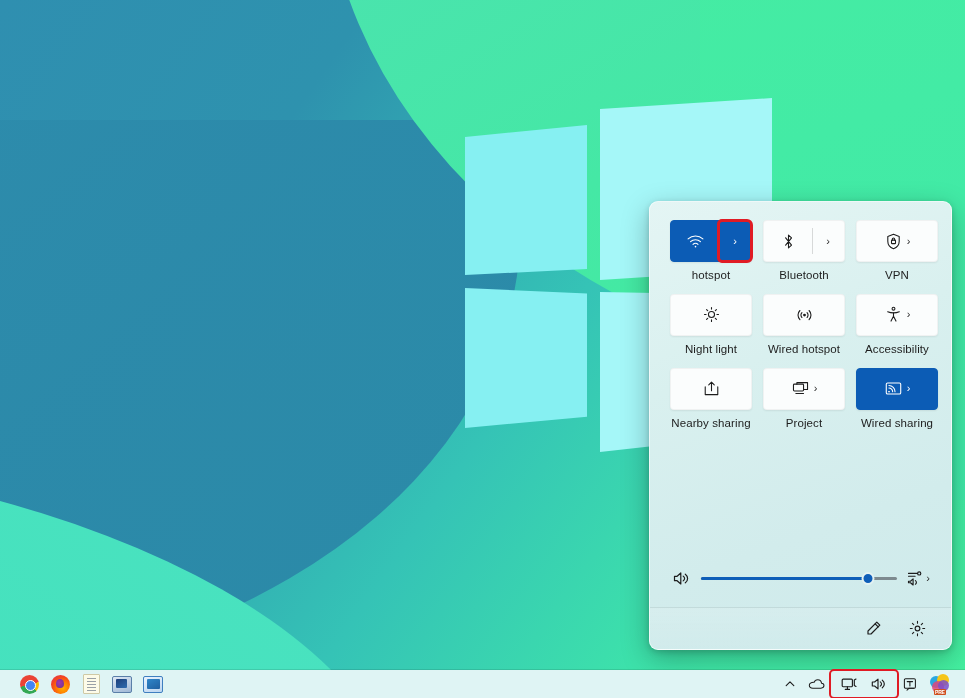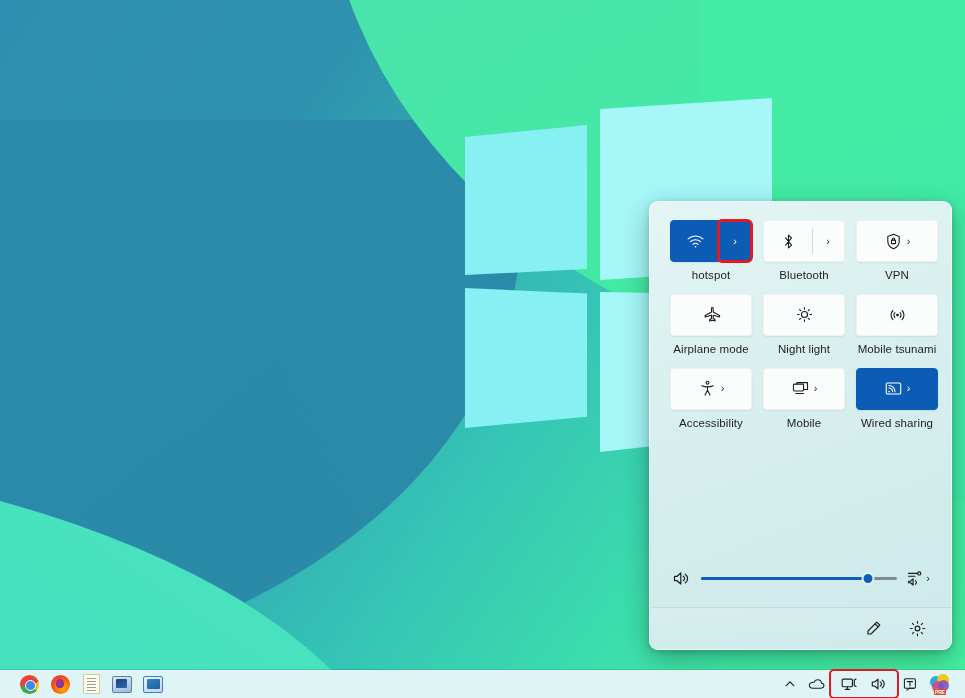--- a/index.html
+++ b/index.html
@@ -242,74 +242,75 @@
               </svg>
             </span>
             <span class="chev">›</span>
           </div>
           <div class="tile-label">VPN</div>
         </div>
         <div class="tile-cell">
           <div class="tile off" style="color: rgb(29, 29, 29);">
             <span class="ic">
               <svg width="19" height="19" viewBox="0 0 20 20" fill="none" stroke="currentColor" stroke-width="1.15" stroke-linecap="round" stroke-linejoin="round">
-                <path d="M10.9 2.6c-.5 0-.9.4-.9.9v3.9L3.3 11v1.6l6.7-1.9v3.5l-2 1.4v1.3l2.9-.8 2.9.8v-1.3l-2-1.4v-3.5l6.7 1.9V11l-6.7-3.6V3.5c0-.5-.4-.9-.9-.9z"></path>
-              </svg>
-            </span>
-          </div>
-          <div class="tile-label">Airplane mode</div>
-        </div>
-        <div class="tile-cell">
-          <div class="tile off" style="color: rgb(29, 29, 29);">
-            <span class="ic">
-              <svg width="19" height="19" viewBox="0 0 20 20" fill="none" stroke="currentColor" stroke-width="1.15" stroke-linecap="round" stroke-linejoin="round">
                 <circle cx="10" cy="10" r="3.2"></circle>
                 <path d="M10 2.6v1.7M10 15.7v1.7M2.6 10h1.7M15.7 10h1.7M4.8 4.8l1.2 1.2M14 14l1.2 1.2M15.2 4.8L14 6M6 14l-1.2 1.2"></path>
               </svg>
             </span>
           </div>
           <div class="tile-label">Night light</div>
         </div>
         <div class="tile-cell">
           <div class="tile off" style="color: rgb(29, 29, 29);">
             <span class="ic">
               <svg width="19" height="19" viewBox="0 0 20 20" fill="none" stroke="currentColor" stroke-width="1.15" stroke-linecap="round" stroke-linejoin="round">
                 <circle cx="10" cy="10.6" r="1.5" fill="currentColor" stroke="none"></circle>
                 <path d="M7.3 8.1a3.6 3.6 0 000 5.1M12.7 8.1a3.6 3.6 0 010 5.1"></path>
                 <path d="M5.2 5.8a6.7 6.7 0 000 9.6M14.8 5.8a6.7 6.7 0 010 9.6"></path>
               </svg>
             </span>
           </div>
-          <div class="tile-label">Mobile tsunami</div>
+          <div class="tile-label">Wired hotspot</div>
         </div>
         <div class="tile-cell">
           <div class="tile off" style="color: rgb(29, 29, 29);">
             <span class="ic">
               <svg width="19" height="19" viewBox="0 0 20 20" fill="none" stroke="currentColor" stroke-width="1.15" stroke-linecap="round" stroke-linejoin="round">
                 <circle cx="10" cy="3.9" r="1.5"></circle>
                 <path d="M3.9 7.1c2 .8 4 1.2 6.1 1.2s4.1-.4 6.1-1.2"></path>
                 <path d="M10 8.3v3.5M10 11.8l-2.6 5.1M10 11.8l2.6 5.1"></path>
               </svg>
             </span>
             <span class="chev">›</span>
           </div>
           <div class="tile-label">Accessibility</div>
         </div>
         <div class="tile-cell">
           <div class="tile off" style="color: rgb(29, 29, 29);">
             <span class="ic">
               <svg width="19" height="19" viewBox="0 0 20 20" fill="none" stroke="currentColor" stroke-width="1.15" stroke-linecap="round" stroke-linejoin="round">
+                <path d="M3.4 8.3v8.1h13.2V8.3"></path>
+                <path d="M10 12.4V3.3M10 3.3L7.1 6.2M10 3.3l2.9 2.9"></path>
+              </svg>
+            </span>
+          </div>
+          <div class="tile-label">Nearby sharing</div>
+        </div>
+        <div class="tile-cell">
+          <div class="tile off" style="color: rgb(29, 29, 29);">
+            <span class="ic">
+              <svg width="19" height="19" viewBox="0 0 20 20" fill="none" stroke="currentColor" stroke-width="1.15" stroke-linecap="round" stroke-linejoin="round">
                 <rect x="2.6" y="5.4" width="10.6" height="7.2" rx="1"></rect>
                 <path d="M5.1 15.2h8.1"></path>
                 <path d="M6.2 5.4V3.8h11.2v7.2h-4.2"></path>
               </svg>
             </span>
             <span class="chev">›</span>
           </div>
-          <div class="tile-label">Mobile</div>
+          <div class="tile-label">Project</div>
         </div>
         <div class="tile-cell">
           <div class="tile on" style="color: rgb(255, 255, 255);">
             <span class="ic">
               <svg width="19" height="19" viewBox="0 0 20 20" fill="none" stroke="currentColor" stroke-width="1.15" stroke-linecap="round" stroke-linejoin="round">
                 <rect x="2.4" y="4.2" width="15.2" height="11.6" rx="1.4"></rect>
                 <path d="M5.3 13.2a4.6 4.6 0 00-.1 0"></path>
                 <path d="M5.2 9.4a3.9 3.9 0 013.9 3.9"></path>
                 <path d="M5.2 6.9a6.4 6.4 0 016.4 6.4"></path>
                 <circle cx="5.3" cy="13.3" r=".8" fill="currentColor" stroke="none"></circle>

